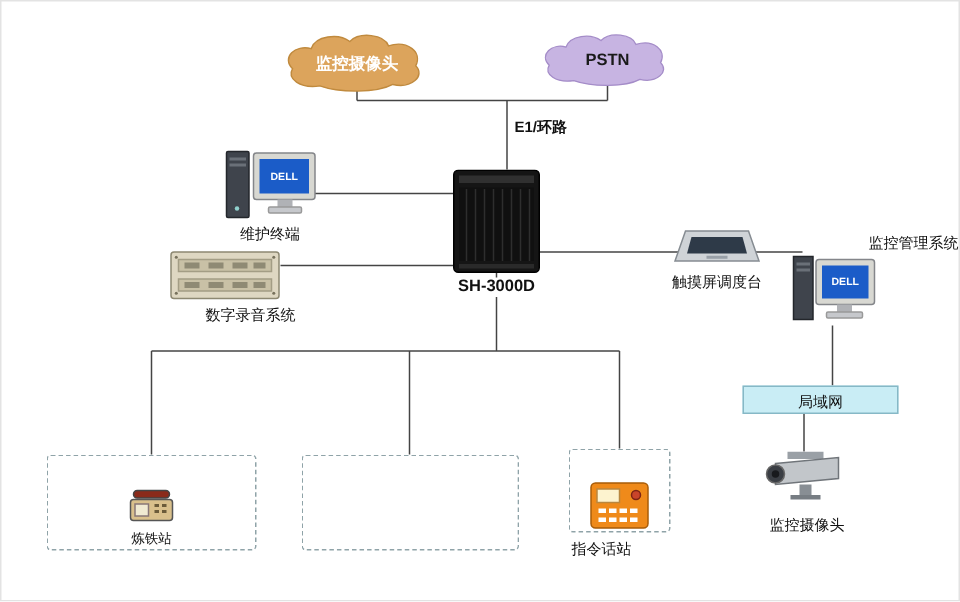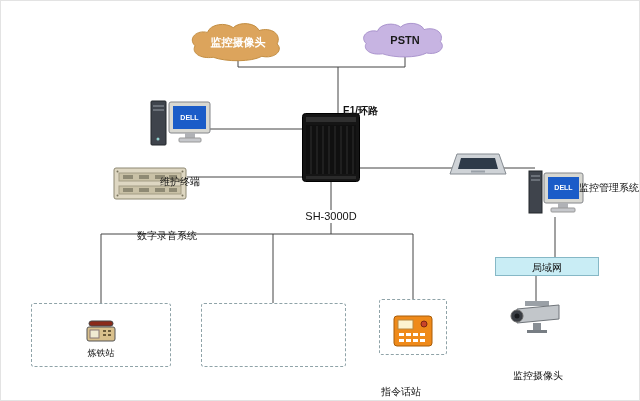--- a/index.html
+++ b/index.html
@@ -8,26 +8,26 @@
     font-family:"Liberation Sans", sans-serif; overflow:hidden; box-sizing:border-box;
     border:1px solid #e3e3e3;
   }
   .wires { position:absolute; left:0; top:0; z-index:0; }
   .node { position:absolute; z-index:2; }
   .cloud-label {
     position:absolute; inset:0; display:flex; align-items:center; justify-content:center;
     font-size:11px; font-weight:bold; z-index:3;
   }
   .lbl {
-    position:absolute; z-index:3; font-size:10px; color:#111; text-align:center; line-height:1.2;margin-top:25px;
-  }
-  .lbl.bold { font-weight:normal; font-size:11px; background:#fff; }
+    position:absolute; z-index:3; font-size:10px; color:#111; text-align:center; line-height:1.2;
+  }
+  .lbl.bold { font-weight:bold; font-size:11px; background:#fff; }
   .dashed-box {
     position:absolute; z-index:2; border:1px dashed #8fa3a8; border-radius:3px;
-    display:flex; justify-content:space-evenly; align-items:center;
+    display:flex; justify-content:space-evenly; align-items:flex-end;
     padding-top:8px; box-sizing:border-box;gap:36px;
   }
   .grp-item { display:flex; flex-direction:column; align-items:center; gap:3px; }
   .item-lbl { font-size:9px; color:#111; white-space:nowrap; }
   .lan {
     position:absolute; z-index:2; background:#c9edf5; border:1px solid #86b8c6;
     display:flex; align-items:flex-end; justify-content:center; font-size:10px; color:#111;
     box-sizing:border-box;
   }
 </style>
@@ -127,20 +127,21 @@
   </div>
   <div class="lbl" style="left:116px;top:204px;width:100px">数字录音系统</div>
 
   <div class="node" style="left:446px;top:148px">
     <svg width="62" height="30" viewBox="0 0 62 30">
       <polygon points="3,25 59,25 52,5 10,5" fill="#cfd3d7" stroke="#868c92"></polygon>
       <polygon points="14,9 48,9 51,20 11,20" fill="#2e3a48"></polygon>
       <rect x="24" y="21.5" width="14" height="2" fill="#99a0a8"></rect>
     </svg>
   </div>
+  <div class="lbl" style="left:432px;top:182px;width:90px">触摸屏调度台</div>
 
   <div class="lbl" style="left:540px;top:156px;width:98px;text-align:right">监控管理系统</div>
   <div class="node" style="left:526px;top:168px">
     <svg width="58" height="50" viewBox="0 0 58 50">
       <rect x="2" y="2" width="13" height="42" fill="#3f444c" stroke="#23262b"></rect>
       <rect x="4" y="6" width="9" height="2" fill="#6a7078"></rect>
       <rect x="4" y="10" width="9" height="2" fill="#6a7078"></rect>
       <rect x="17" y="4" width="39" height="30" rx="2" fill="#d8d8d2" stroke="#84868a"></rect>
       <rect x="21" y="8" width="31" height="22" fill="#1b5cc8"></rect>
       <text x="36.5" y="21" font-size="7" font-weight="bold" fill="#ffffff" text-anchor="middle">DELL</text>

